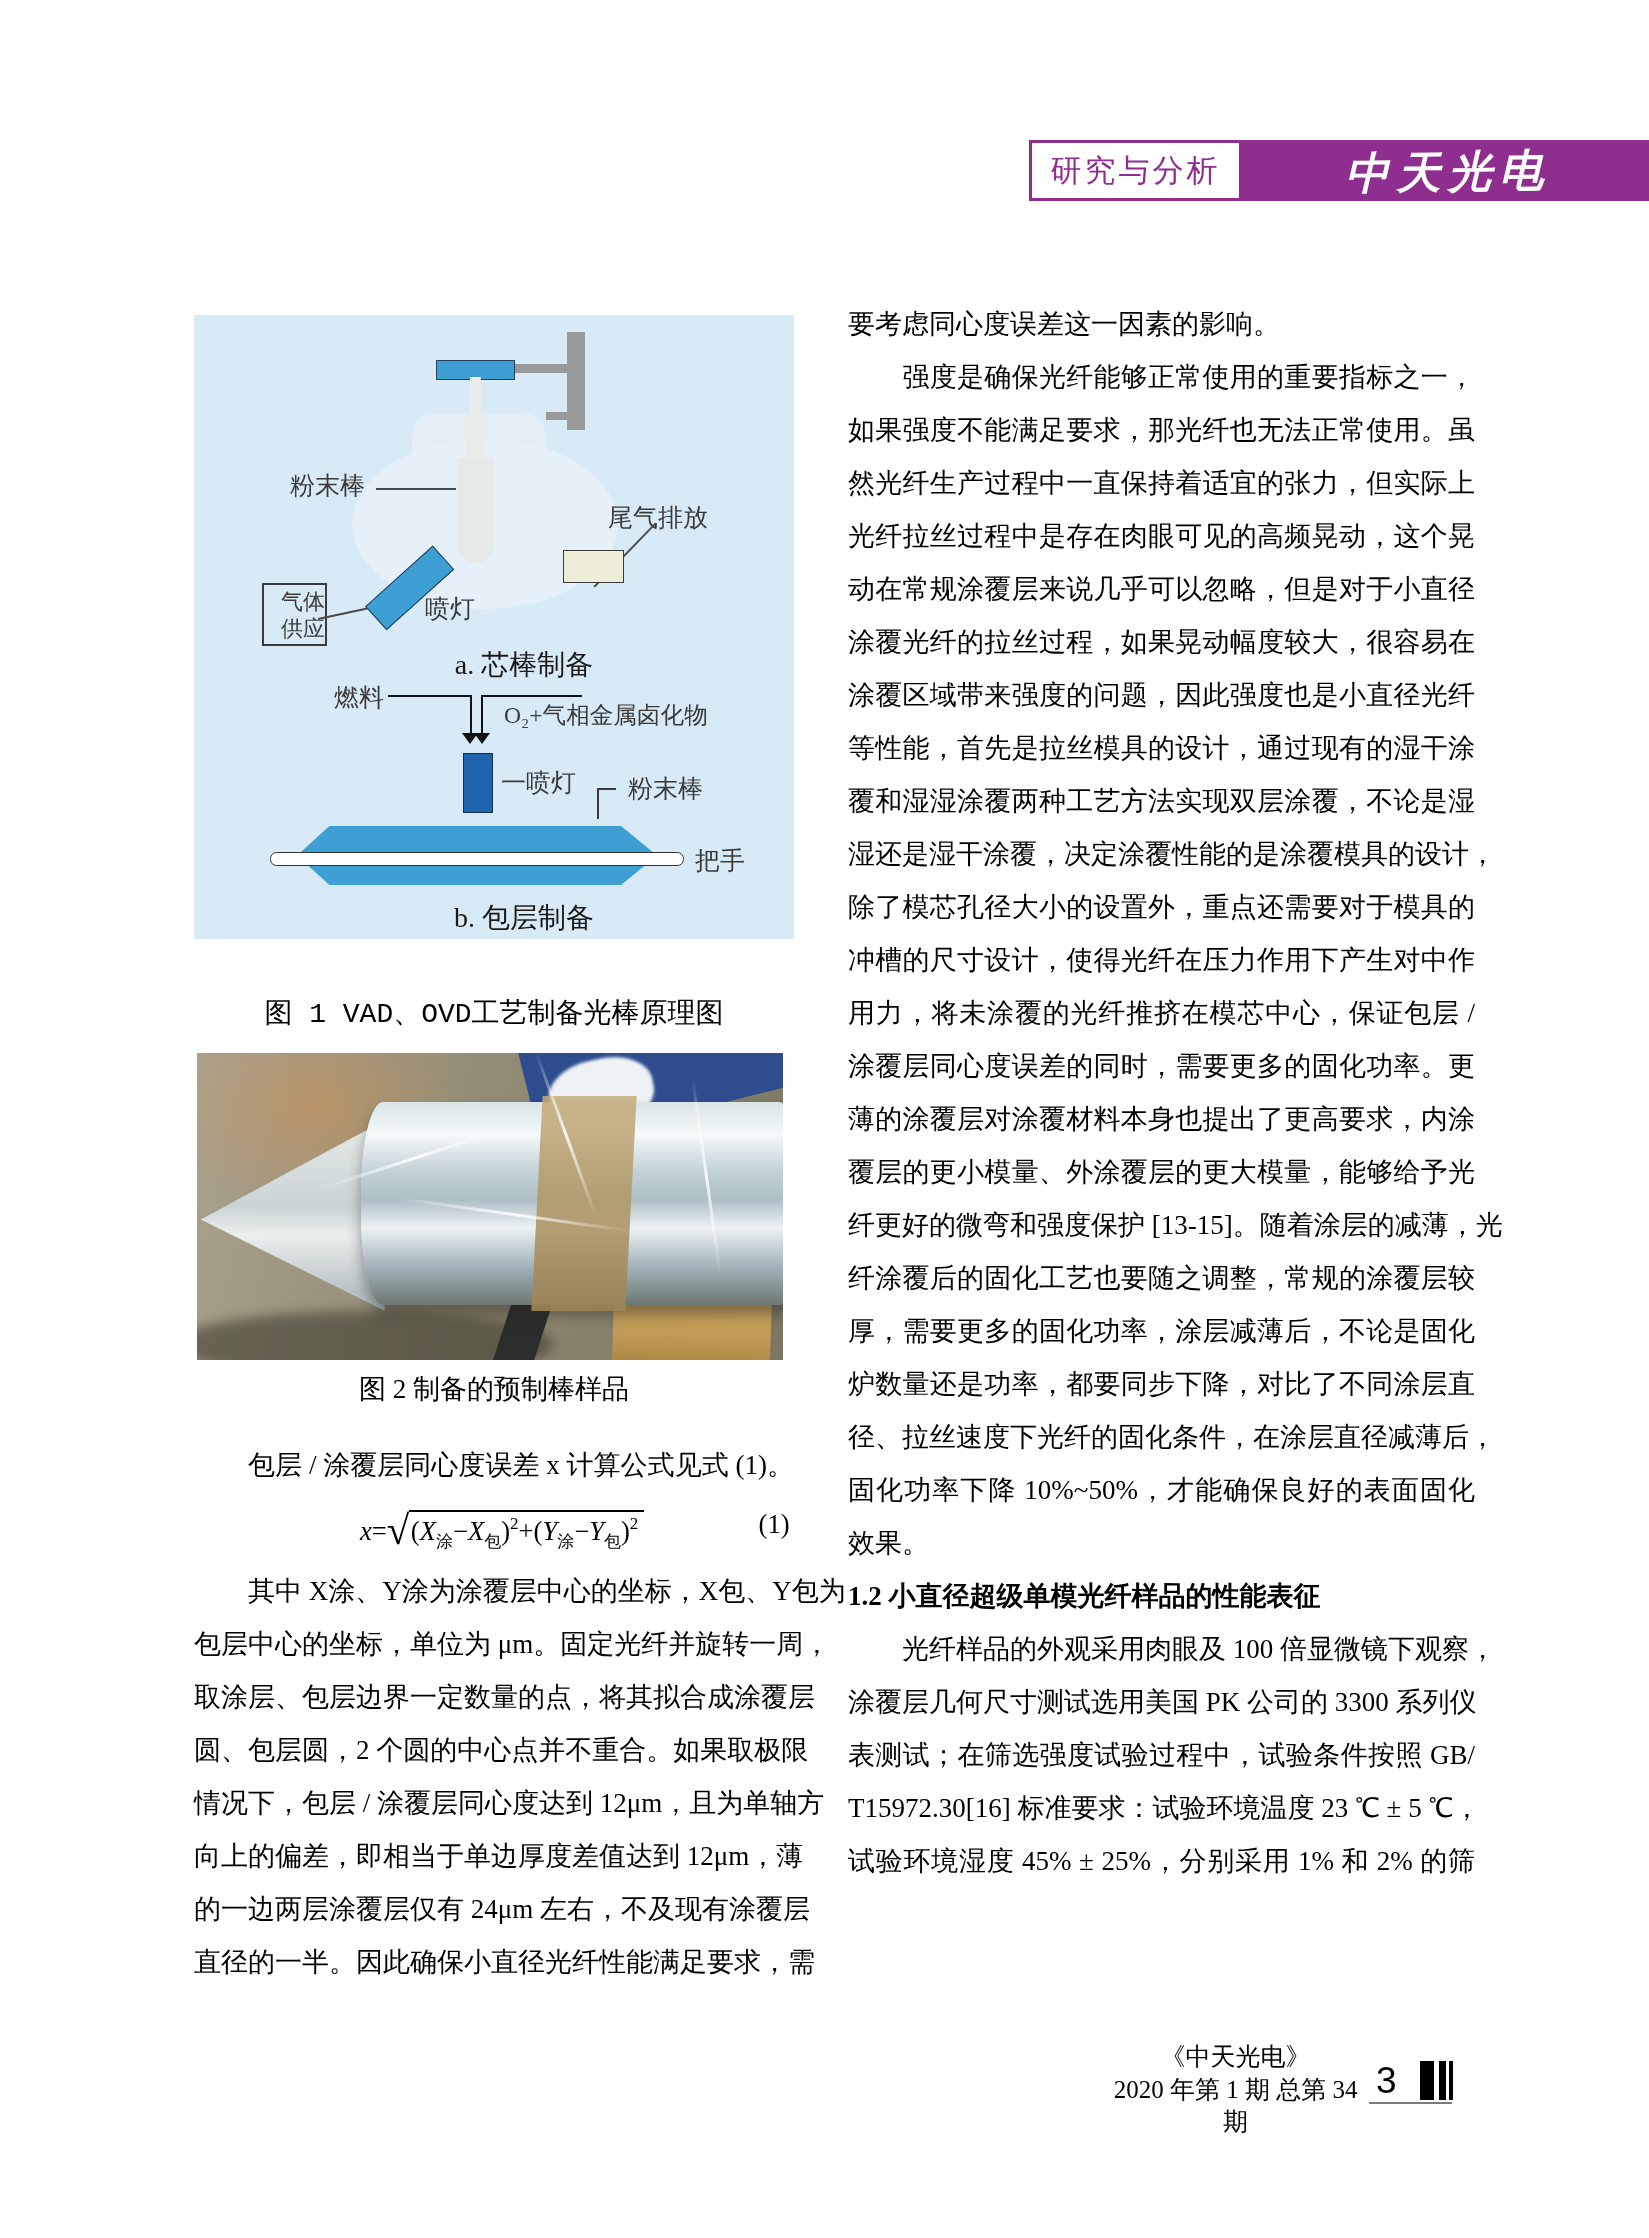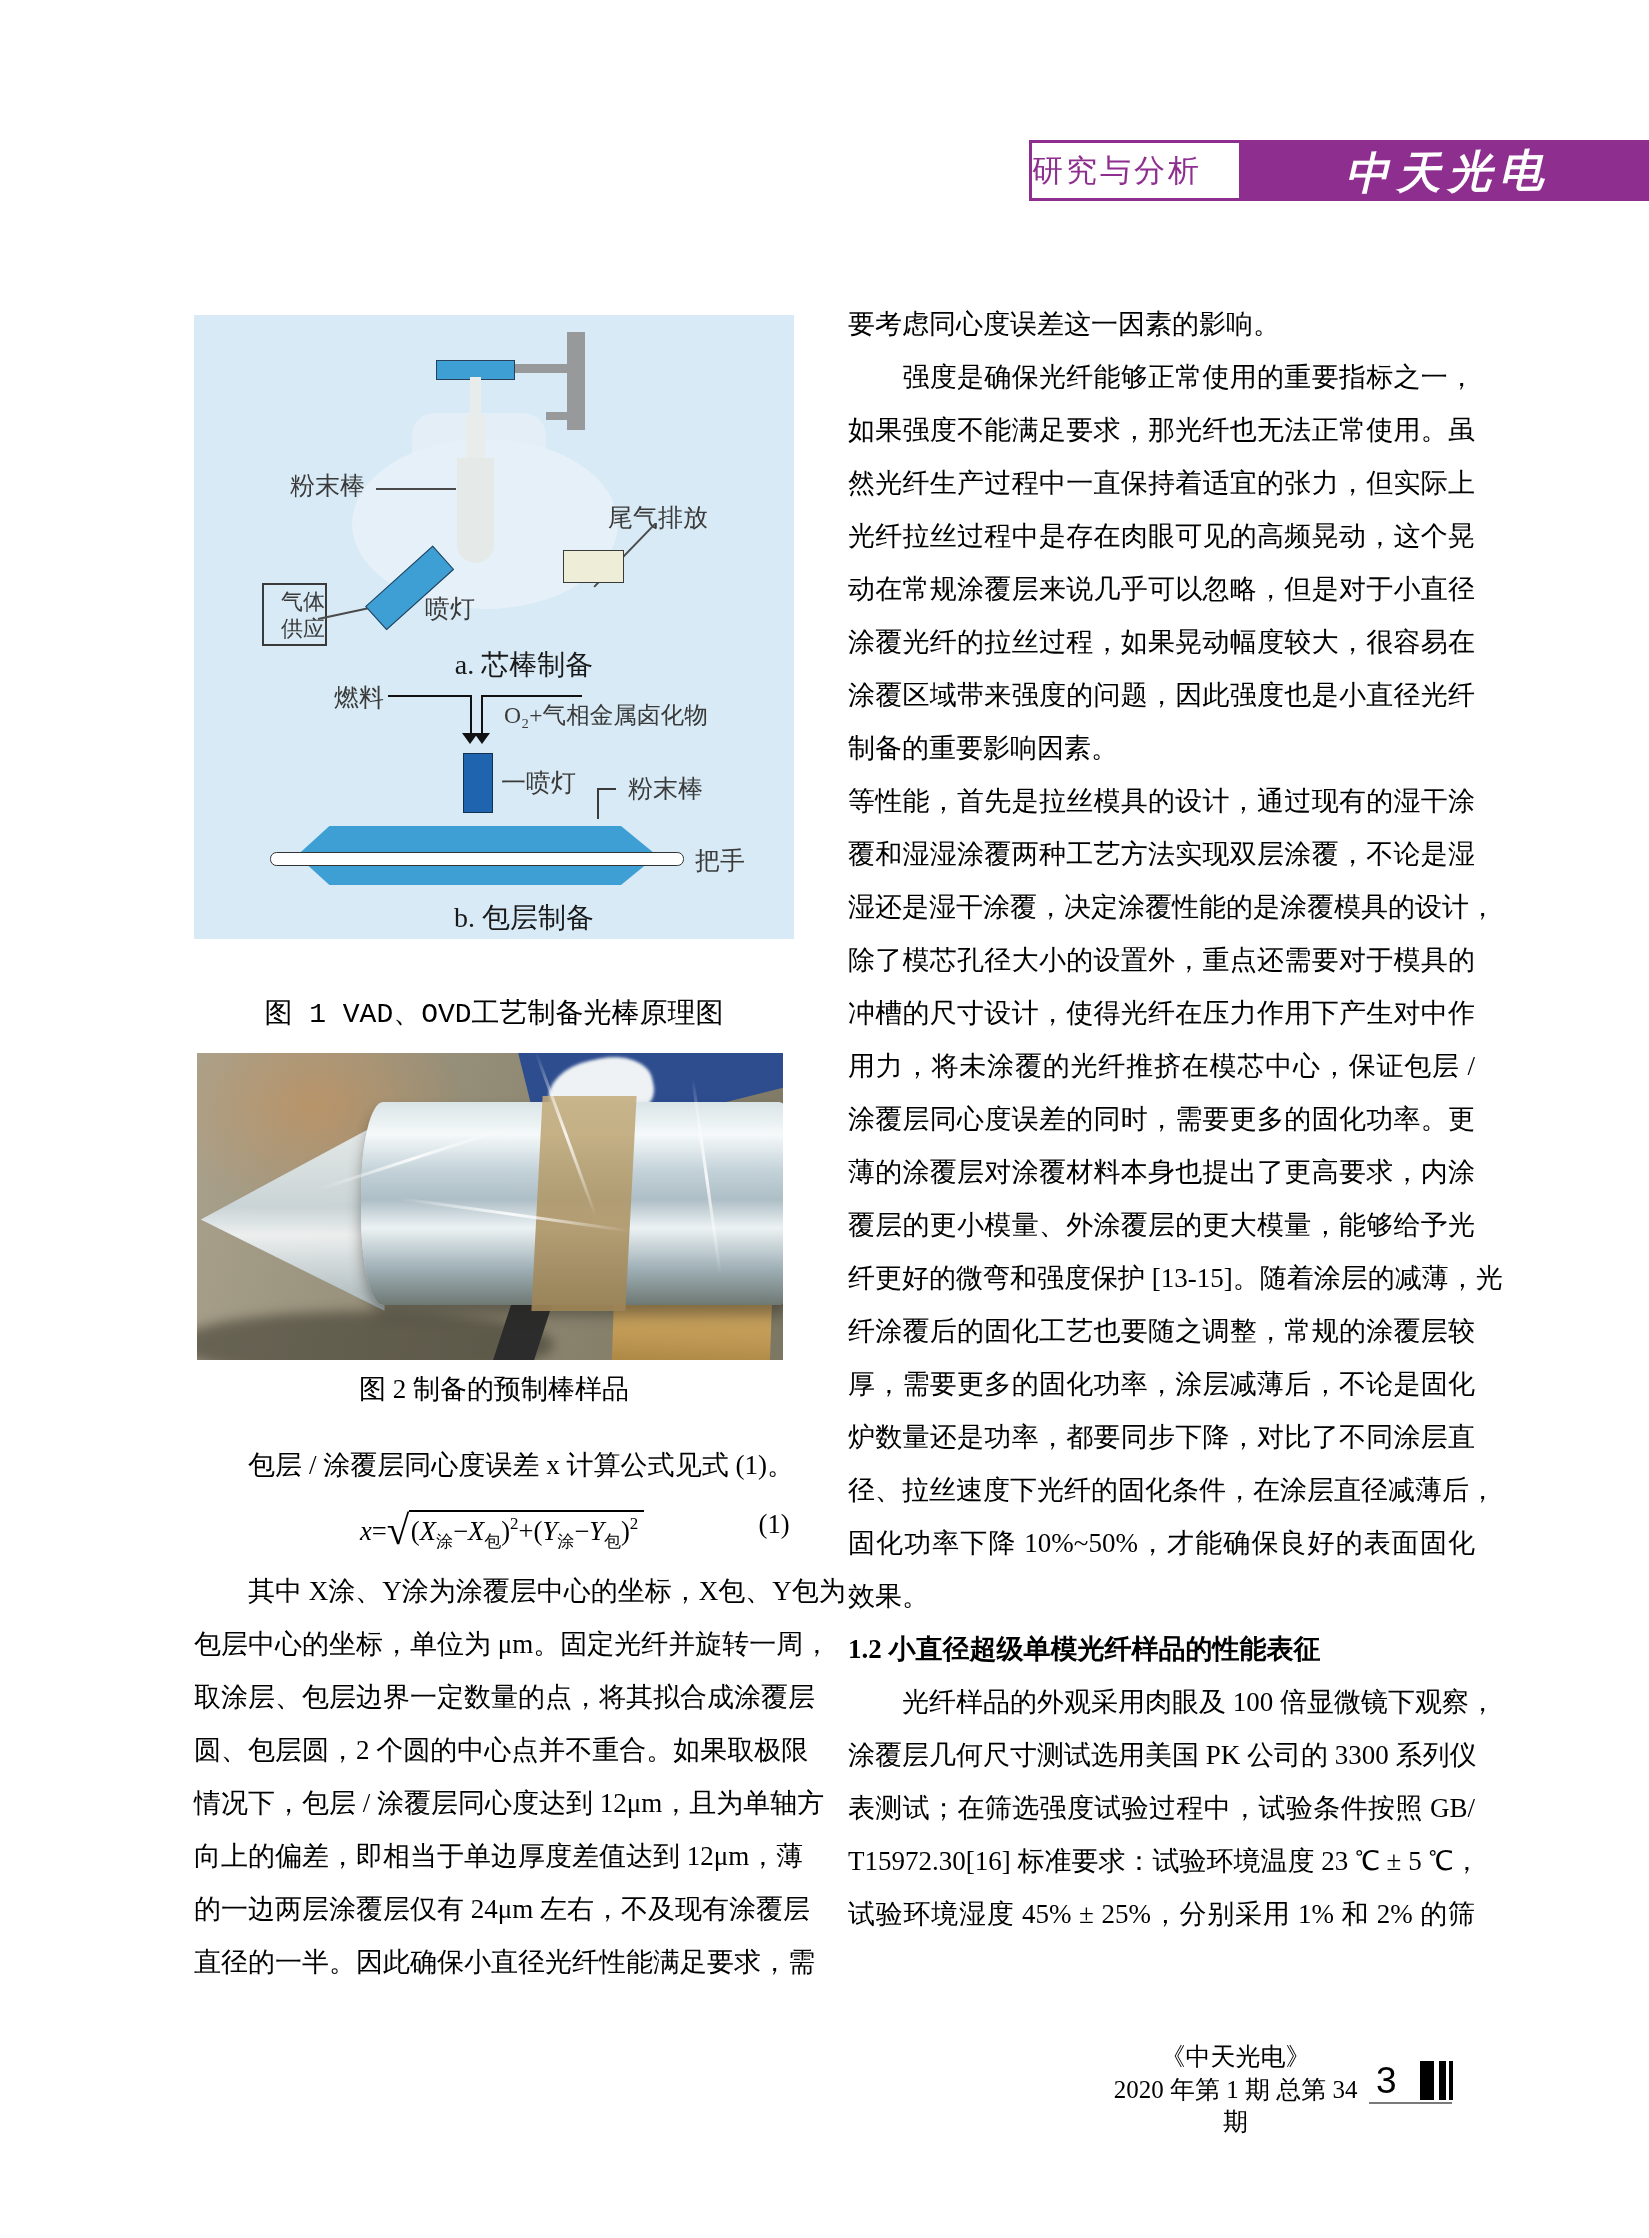--- a/index.html
+++ b/index.html
@@ -5,21 +5,21 @@
   html,body{margin:0;padding:0;}
   body{
     width:1649px;height:2239px;background:#ffffff;position:relative;
     font-family:"Liberation Serif", serif; color:#000;
   }
 
   
   .banner{position:absolute;left:1029px;top:140px;width:620px;height:61px;background:#8e2f8f;}
   .section-box{
     position:absolute;left:1029px;top:140px;width:213px;height:61px;background:#fff;
-    border:3.7px solid #8e2f8f;box-sizing:border-box;display:flex;align-items:center;justify-content:flex-start;
+    border:3.7px solid #8e2f8f;box-sizing:border-box;display:flex;align-items:center;justify-content:center;
     font-family:"Liberation Sans", sans-serif;font-size:31px;color:#8e2f8f;letter-spacing:3px;
   }
   .logo{
     position:absolute;left:1345px;top:143px;color:#fff;font-size:44px;font-weight:bold;font-style:italic;
     letter-spacing:7.4px;transform:rotate(-1deg);font-family:"Liberation Serif", serif;
   }
 
   
   .fig1{position:absolute;left:194px;top:315px;width:600px;height:624px;background:#d7eaf5;overflow:hidden;}
   .fig1 .lbl{position:absolute;color:#3a3a3a;font-size:25px;white-space:nowrap;}
@@ -186,21 +186,20 @@
 
 <div class="tcol" style="left:848px;top:298px;width:627px;">
     <div class="tline end">要考虑同心度误差这一因素的影响。</div>
     <div class="tline">　　强度是确保光纤能够正常使用的重要指标之一，</div>
     <div class="tline">如果强度不能满足要求，那光纤也无法正常使用。虽</div>
     <div class="tline">然光纤生产过程中一直保持着适宜的张力，但实际上</div>
     <div class="tline">光纤拉丝过程中是存在肉眼可见的高频晃动，这个晃</div>
     <div class="tline">动在常规涂覆层来说几乎可以忽略，但是对于小直径</div>
     <div class="tline">涂覆光纤的拉丝过程，如果晃动幅度较大，很容易在</div>
     <div class="tline">涂覆区域带来强度的问题，因此强度也是小直径光纤</div>
-    <div class="tline end">制备的重要影响因素。</div>
     <div class="tline">等性能，首先是拉丝模具的设计，通过现有的湿干涂</div>
     <div class="tline">覆和湿湿涂覆两种工艺方法实现双层涂覆，不论是湿</div>
     <div class="tline">湿还是湿干涂覆，决定涂覆性能的是涂覆模具的设计，</div>
     <div class="tline">除了模芯孔径大小的设置外，重点还需要对于模具的</div>
     <div class="tline">冲槽的尺寸设计，使得光纤在压力作用下产生对中作</div>
     <div class="tline">用力，将未涂覆的光纤推挤在模芯中心，保证包层 /</div>
     <div class="tline">涂覆层同心度误差的同时，需要更多的固化功率。更</div>
     <div class="tline">薄的涂覆层对涂覆材料本身也提出了更高要求，内涂</div>
     <div class="tline">覆层的更小模量、外涂覆层的更大模量，能够给予光</div>
     <div class="tline">纤更好的微弯和强度保护 [13-15]。随着涂层的减薄，光</div>

